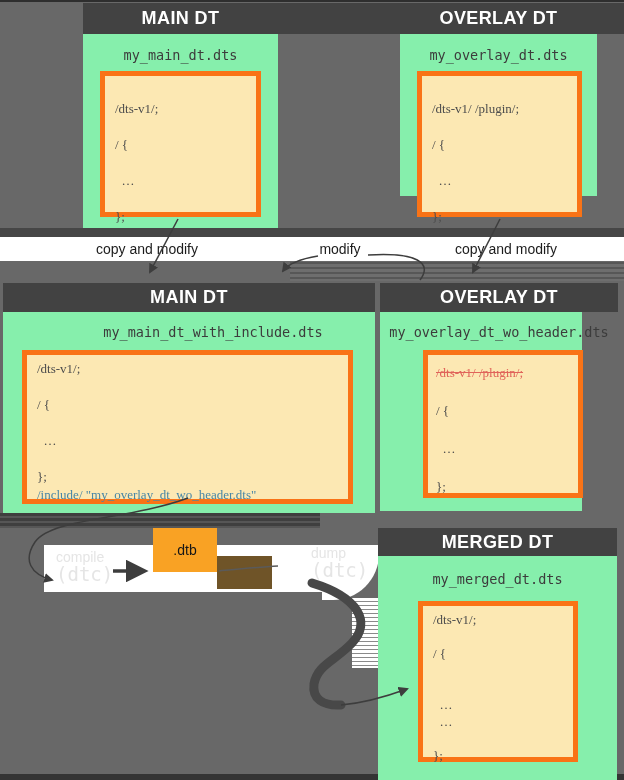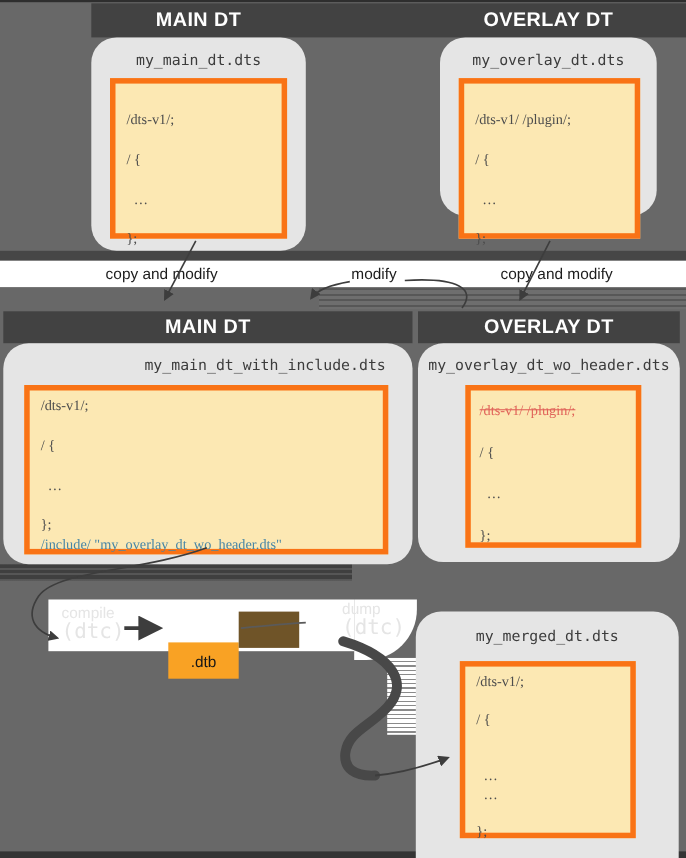--- a/index.html
+++ b/index.html
@@ -1,21 +1,21 @@
 <!DOCTYPE html>
 <html><head>
 <meta charset="utf-8">
 <style>
   html,body{margin:0;padding:0;background:#2e2e2e;}
   .stage{position:relative;width:624px;height:780px;background:#686868;overflow:hidden;
          font-family:"Liberation Sans",sans-serif;}
   .abs{position:absolute;}
   .hdr{background:#424242;color:#fff;font-weight:bold;font-size:18px;letter-spacing:.4px;
        display:flex;align-items:center;justify-content:center;}
-  .cardbody{background:#e5e5e5;border-radius:23px;}
+  .cardbody{background:#86efac;}
   .filename{font-family:"DejaVu Sans Mono","Liberation Mono",monospace;font-size:13.5px;
             color:#3c3c3c;text-align:center;}
   .codebox{background:#fce8b3;border:5px solid #f97316;box-sizing:border-box;
            font-family:Liberation Serif, serif;font-size:13px;color:#4d4d4d;}
   .cl{white-space:pre;}
   .cl.b{color:#4886a6;}
   .cl.r{color:#e0645a;text-decoration:line-through;}
   .bandlabel{font-size:14px;color:#1c1c1c;text-align:center;}
   .toollabel{font-size:14px;color:#e5e5e5;line-height:17px;}
   .toollabel .mono{font-family:"DejaVu Sans Mono","Liberation Mono",monospace;font-size:19px;}
@@ -76,65 +76,68 @@
   </div>
 
   <div class="abs bandlabel" style="left:85px;top:241px;width:124px;">copy and modify</div>
   <div class="abs bandlabel" style="left:303px;top:241px;width:74px;">modify</div>
   <div class="abs bandlabel" style="left:443px;top:241px;width:126px;">copy and modify</div>
 
   <div class="abs hdr" style="left:3px;top:283px;width:372px;height:29px;">
     <span>MAIN DT</span>
   </div>
   <div class="abs cardbody" style="left:3px;top:312px;width:372px;height:201px;">
-    <div class="filename abs" style="left:0;top:12px;width:420px;padding-left:28px;">my_main_dt_with_include.dts</div>
+    <div class="filename abs" style="left:0;top:12px;width:420px;">my_main_dt_with_include.dts</div>
     <div class="codebox abs" style="left:19px;top:38px;width:331px;height:154px;padding:5px 10px;line-height:18px;">
         <div class="cl">/dts-v1/;</div>
         <div class="cl">&nbsp;</div>
         <div class="cl">/ {</div>
         <div class="cl">&nbsp;</div>
         <div class="cl">  …</div>
         <div class="cl">&nbsp;</div>
         <div class="cl">};</div>
         <div class="cl b">/include/ "my_overlay_dt_wo_header.dts"</div>
       </div>
   </div>
 
   <div class="abs hdr" style="left:380px;top:283px;width:238px;height:29px;">
     <span>OVERLAY DT</span>
   </div>
-  <div class="abs cardbody" style="left:380px;top:312px;width:238px;height:199px;">
+  <div class="abs cardbody" style="left:380px;top:312px;width:202px;height:199px;">
     <div class="filename abs" style="left:0;top:12px;width:238px;">my_overlay_dt_wo_header.dts</div>
     <div class="codebox abs" style="left:43px;top:38px;width:160px;height:148px;padding:8px 8px;line-height:19px;">
         <div class="cl r">/dts-v1/ /plugin/;</div>
         <div class="cl">&nbsp;</div>
         <div class="cl">/ {</div>
         <div class="cl">&nbsp;</div>
         <div class="cl">  …</div>
         <div class="cl">&nbsp;</div>
         <div class="cl">};</div>
       </div>
   </div>
 
   <div class="abs" style="left:44px;top:545px;width:278px;height:47px;background:#fff;"></div>
   <div class="abs" style="left:322px;top:545px;width:57px;height:55px;background:#fff;border-radius:0 0 46px 0;"></div>
   <div class="abs toollabel" style="left:56px;top:549px;">
     <div>compile</div>
     <div class="mono">(dtc)</div>
   </div>
-  <div class="abs dtb" style="left:153px;top:584px;width:64px;height:33px;">
+  <div class="abs dtb" style="left:153px;top:528px;width:64px;height:44px;">
     <span>.dtb</span>
   </div>
   <div class="abs brown" style="left:217px;top:556px;width:55px;height:33px;"></div>
   <div class="abs toollabel" style="left:279px;top:545px;margin-left:32px;">
     <div>dump</div>
     <div class="mono">(dtc)</div>
   </div>
   <div class="abs streaks-light" style="left:352px;top:598px;width:27px;height:70px;"></div>
 
+  <div class="abs hdr" style="left:378px;top:528px;width:239px;height:28px;">
+    <span>MERGED DT</span>
+  </div>
   <div class="abs cardbody" style="left:378px;top:556px;width:239px;height:257px;">
     <div class="filename abs" style="left:0;top:15px;width:239px;">my_merged_dt.dts</div>
     <div class="codebox abs" style="left:40px;top:45px;width:160px;height:161px;padding:5px 10px;line-height:17px;">
         <div class="cl">/dts-v1/;</div>
         <div class="cl">&nbsp;</div>
         <div class="cl">/ {</div>
         <div class="cl">&nbsp;</div>
         <div class="cl">&nbsp;</div>
         <div class="cl">  …</div>
         <div class="cl">  …</div>

